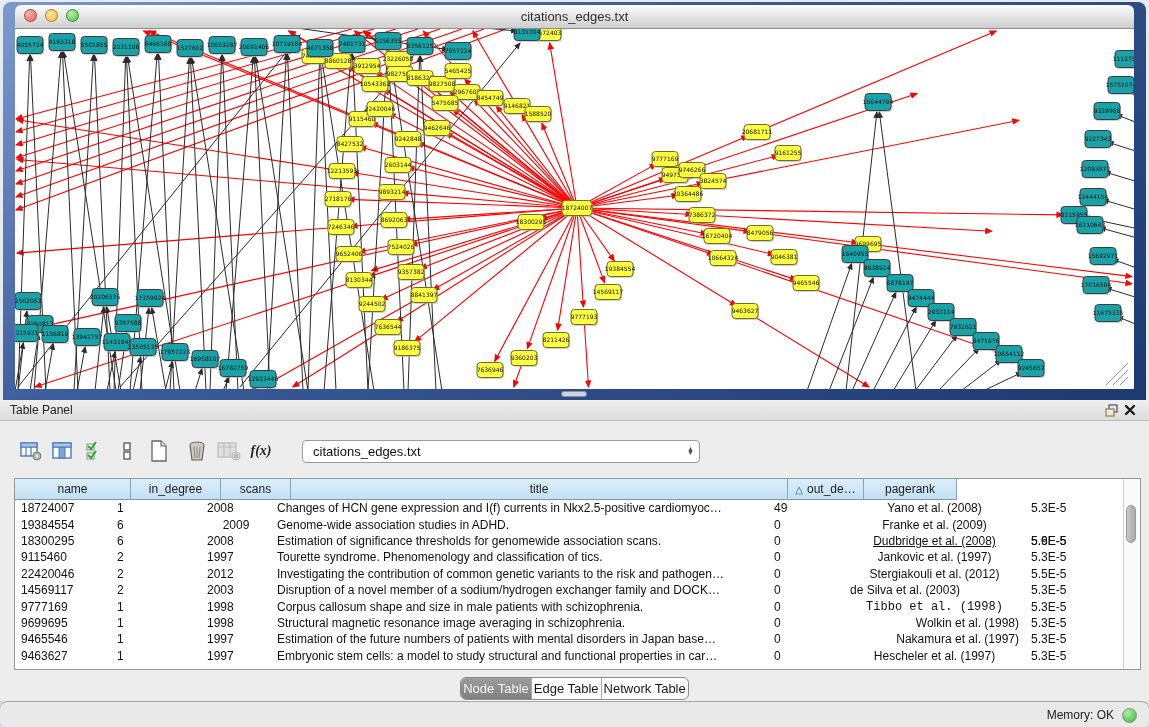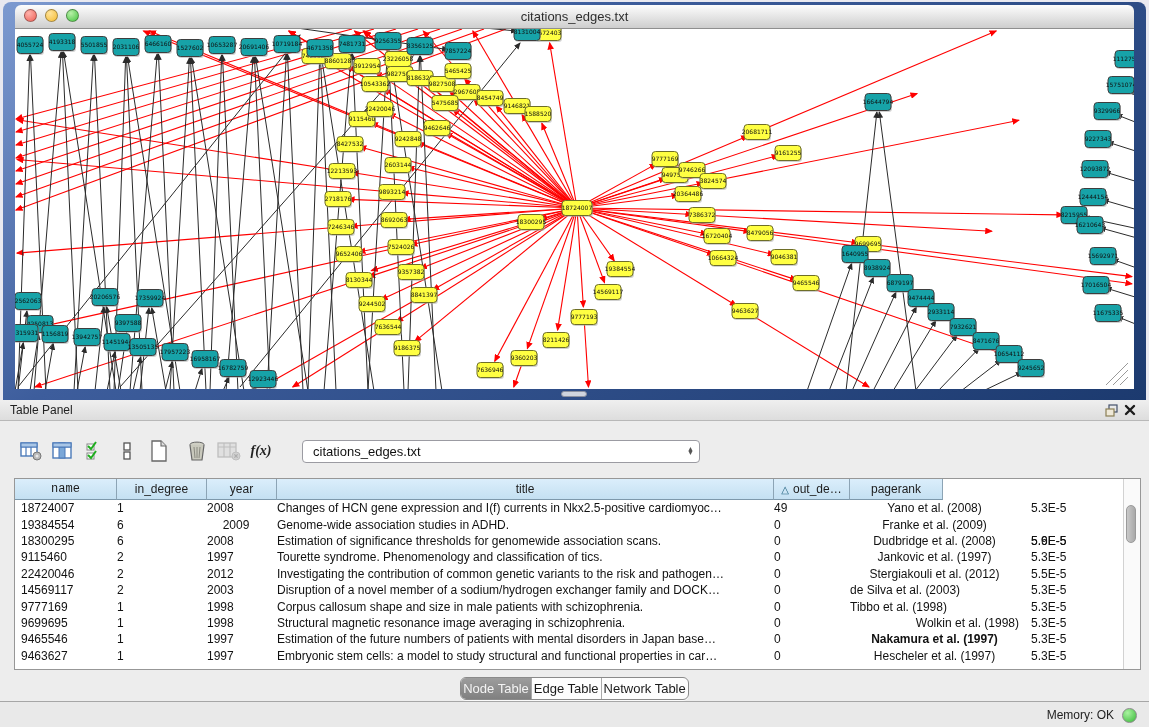--- a/index.html
+++ b/index.html
@@ -48,21 +48,21 @@
      background:linear-gradient(90deg,#c9c9c9,#a9a9a9);border:1px solid #9a9a9a;box-sizing:border-box;}
 
   .tabsrow{display:flex;justify-content:center;padding:7px 0 6px 0;}
   .seg{display:flex;border:1px solid #8a8a8a;border-radius:6px;overflow:hidden;background:#fdfdfd;font-size:13px;
       box-shadow:0 1px 0 rgba(255,255,255,.7);}
   .seg-item{padding:3px 2px;color:#1a1a1a;border-left:1px solid #aaa;}
   .seg-item:first-child{border-left:none;}
   .seg-item.selected{background:linear-gradient(#9d9d9d,#808080);color:#f4f4f4;}
 
   .statusbar{height:27px;border-top:1px solid #a6a6a6;background:#e9e9e9;display:flex;align-items:center;
-     justify-content:flex-end;padding:0 12px;font-size:12px;color:#222;gap:8px;box-sizing:border-box;}
+     justify-content:flex-end;padding:0 12px;font-size:12px;color:#222;gap:8px;box-sizing:border-box;border-radius:8px;}
   .memdot{width:15px;height:15px;border-radius:50%;border:1px solid #8a8a8a;box-sizing:border-box;
      background:radial-gradient(circle at 35% 30%,#a9f3a0,#37b837);}
 </style>
 </head>
 <body>
 
 <div class="desktop">
   <div class="net-window">
     <div class="titlebar">
       <div class="lights">
@@ -656,28 +656,28 @@
       <span class="dd-text">citations_edges.txt</span>
       <span class="stepper">
           <span>▲</span>
           <span>▼</span>
         </span>
     </div>
   </div>
 
   <div class="tablewrap">
     <div class="thead">
-        <div class="th" style="width: 102px; font-family: Liberation Mono, monospace;">
+        <div class="th" style="width: 116px;">
           <span>name</span>
         </div>
         <div class="th" style="width: 90px;">
           <span>in_degree</span>
         </div>
         <div class="th" style="width: 70px;">
-          <span>year</span>
+          <span>scans</span>
         </div>
         <div class="th" style="width: 497px;">
           <span>title</span>
         </div>
         <div class="th" style="width: 76px;">
           <span class="sort-tri">△</span>
           <span>out_de…</span>
         </div>
         <div class="th" style="width: 93px;">
           <span>pagerank</span>
@@ -701,21 +701,21 @@
           <div class="td" style="width: 76px;">0</div>
           <div class="td" style="width: 181px; text-align: center;">Franke et al. (2009)</div>
           <div class="td" style="width: 93px; margin-top: 32px;">5.6E-5</div>
         </div>
         <div class="trow">
           <div class="td" style="width: 96px;">18300295</div>
           <div class="td" style="width: 90px;">6</div>
           <div class="td" style="width: 70px;">2008</div>
           <div class="td" style="width: 497px;">Estimation of significance thresholds for genomewide association scans.</div>
           <div class="td" style="width: 76px;">0</div>
-          <div class="td" style="width: 181px; text-align: center;">Dudbridge et al. (2008)</div>
+          <div class="td" style="width: 181px; text-align: center; text-decoration: underline;">Dudbridge et al. (2008)</div>
           <div class="td" style="width: 93px;">5.9E-5</div>
         </div>
         <div class="trow">
           <div class="td" style="width: 96px;">9115460</div>
           <div class="td" style="width: 90px;">2</div>
           <div class="td" style="width: 70px;">1997</div>
           <div class="td" style="width: 497px;">Tourette syndrome. Phenomenology and classification of tics.</div>
           <div class="td" style="width: 76px;">0</div>
           <div class="td" style="width: 181px; text-align: center;">Jankovic et al. (1997)</div>
           <div class="td" style="width: 93px;">5.3E-5</div>
@@ -737,39 +737,39 @@
           <div class="td" style="width: 76px;">0</div>
           <div class="td" style="width: 181px; text-align: left;">de Silva et al. (2003)</div>
           <div class="td" style="width: 93px;">5.3E-5</div>
         </div>
         <div class="trow">
           <div class="td" style="width: 96px;">9777169</div>
           <div class="td" style="width: 90px;">1</div>
           <div class="td" style="width: 70px;">1998</div>
           <div class="td" style="width: 497px;">Corpus callosum shape and size in male patients with schizophrenia.</div>
           <div class="td" style="width: 76px;">0</div>
-          <div class="td" style="width: 181px; ">Tibbo et al. (1998)</div>
+          <div class="td" style="width: 181px; text-align: center; font-family: Liberation Mono, monospace;">Tibbo et al. (1998)</div>
           <div class="td" style="width: 93px;">5.3E-5</div>
         </div>
         <div class="trow">
           <div class="td" style="width: 96px;">9699695</div>
           <div class="td" style="width: 90px;">1</div>
           <div class="td" style="width: 70px;">1998</div>
           <div class="td" style="width: 497px;">Structural magnetic resonance image averaging in schizophrenia.</div>
           <div class="td" style="width: 76px;">0</div>
           <div class="td" style="width: 181px; text-align: right;">Wolkin et al. (1998)</div>
           <div class="td" style="width: 93px;">5.3E-5</div>
         </div>
         <div class="trow">
           <div class="td" style="width: 96px;">9465546</div>
           <div class="td" style="width: 90px;">1</div>
           <div class="td" style="width: 70px;">1997</div>
           <div class="td" style="width: 497px;">Estimation of the future numbers of patients with mental disorders in Japan base…</div>
           <div class="td" style="width: 76px;">0</div>
-          <div class="td" style="width: 181px; text-align: center; font-weight: bold;">Nakamura et al. (1997)</div>
+          <div class="td" style="width: 181px; text-align: right;">Nakamura et al. (1997)</div>
           <div class="td" style="width: 93px;">5.3E-5</div>
         </div>
         <div class="trow">
           <div class="td" style="width: 96px;">9463627</div>
           <div class="td" style="width: 90px;">1</div>
           <div class="td" style="width: 70px;">1997</div>
           <div class="td" style="width: 497px;">Embryonic stem cells: a model to study structural and functional properties in car…</div>
           <div class="td" style="width: 76px;">0</div>
           <div class="td" style="width: 181px; text-align: center;">Hescheler et al. (1997)</div>
           <div class="td" style="width: 93px;">5.3E-5</div>

